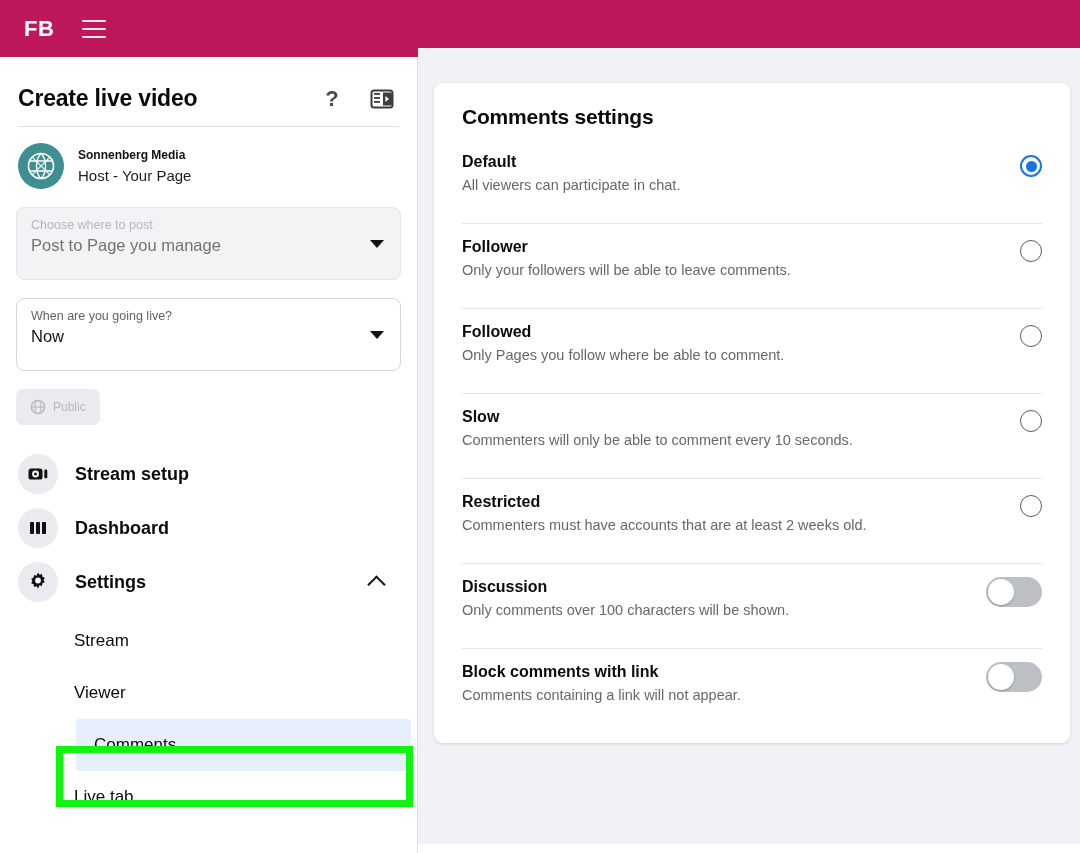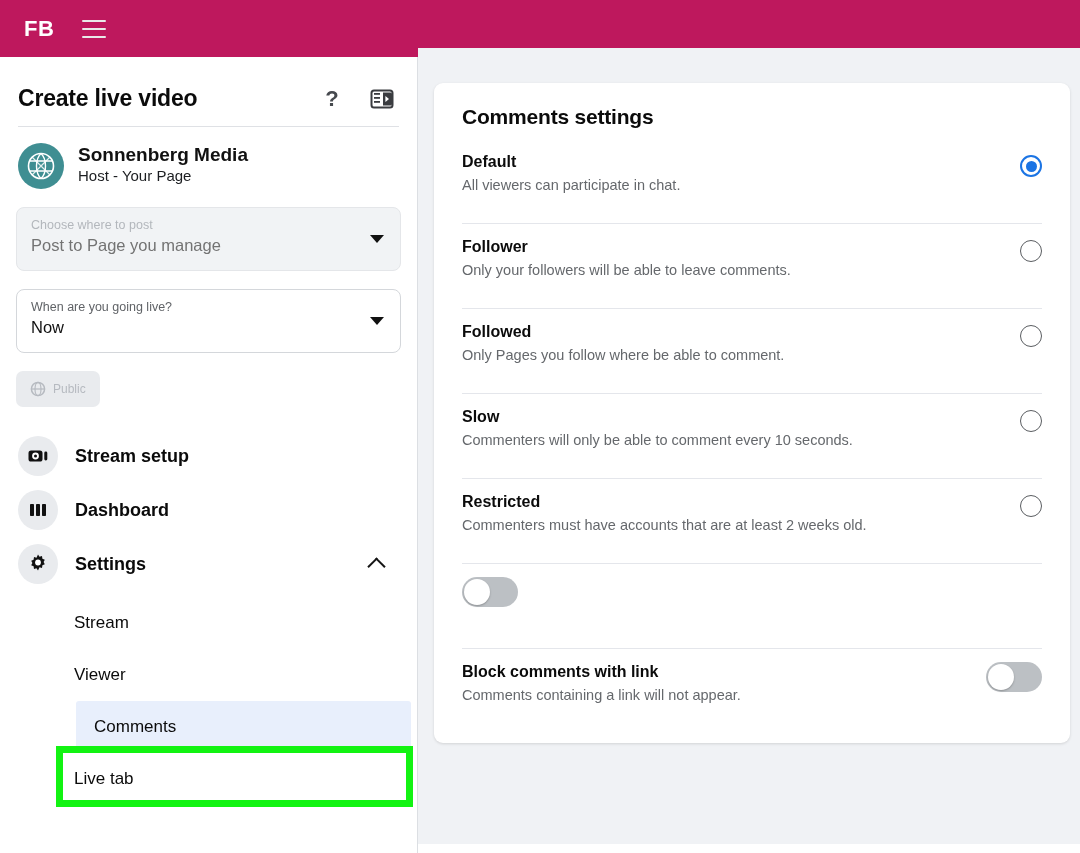--- a/index.html
+++ b/index.html
@@ -53,26 +53,26 @@
   }
 
   
   .profile { display: flex; align-items: center; padding: 16px 18px 0 18px; }
   .avatar {
     width: 46px; height: 46px; border-radius: 50%;
     background: #3f8e92; flex: 0 0 46px;
     display: flex; align-items: center; justify-content: center;
   }
   .profile-text { margin-left: 14px; }
-  .profile-name { font-size: 19px; font-weight: bold; color: #111; line-height: 20px; }
+  .profile-name { font-size: 12px; font-weight: bold; color: #111; line-height: 20px; }
   .profile-sub { font-size: 15px; color: #1c1e21; line-height: 22px; }
 
   
   .field {
-    margin: 18px 16px 0 16px; height: 64px;
+    margin: 18px 16px 0 16px; height: 73px;
     border: 1px solid #d4d7db; border-radius: 8px;
     position: relative; padding: 9px 14px;
     background: #ffffff;
   }
   .field.disabled { background: #f1f3f5; border-color: #e4e6e9; }
   .field-label { font-size: 12.5px; color: #606367; line-height: 16px; }
   .field.disabled .field-label { color: #b3b7bc; }
   .field-value { font-size: 16.5px; color: #111; line-height: 24px; }
   .field.disabled .field-value { color: #737373; }
   .caret {
@@ -347,20 +347,24 @@
         <div class="opt-div"></div>
         <div class="opt">
           <div class="opt-text">
             <div class="opt-name">Restricted</div>
             <div class="opt-desc">Commenters must have accounts that are at least 2 weeks old.</div>
           </div>
           <div class="radio"></div>
         </div>
         <div class="opt-div"></div>
         <div class="opt">
+          <div class="opt-text">
+            <div class="opt-name">Discussion</div>
+            <div class="opt-desc">Only comments over 100 characters will be shown.</div>
+          </div>
           <div class="switch"></div>
         </div>
         <div class="opt-div"></div>
         <div class="opt">
           <div class="opt-text">
             <div class="opt-name">Block comments with link</div>
             <div class="opt-desc">Comments containing a link will not appear.</div>
           </div>
           <div class="switch"></div>
         </div>

